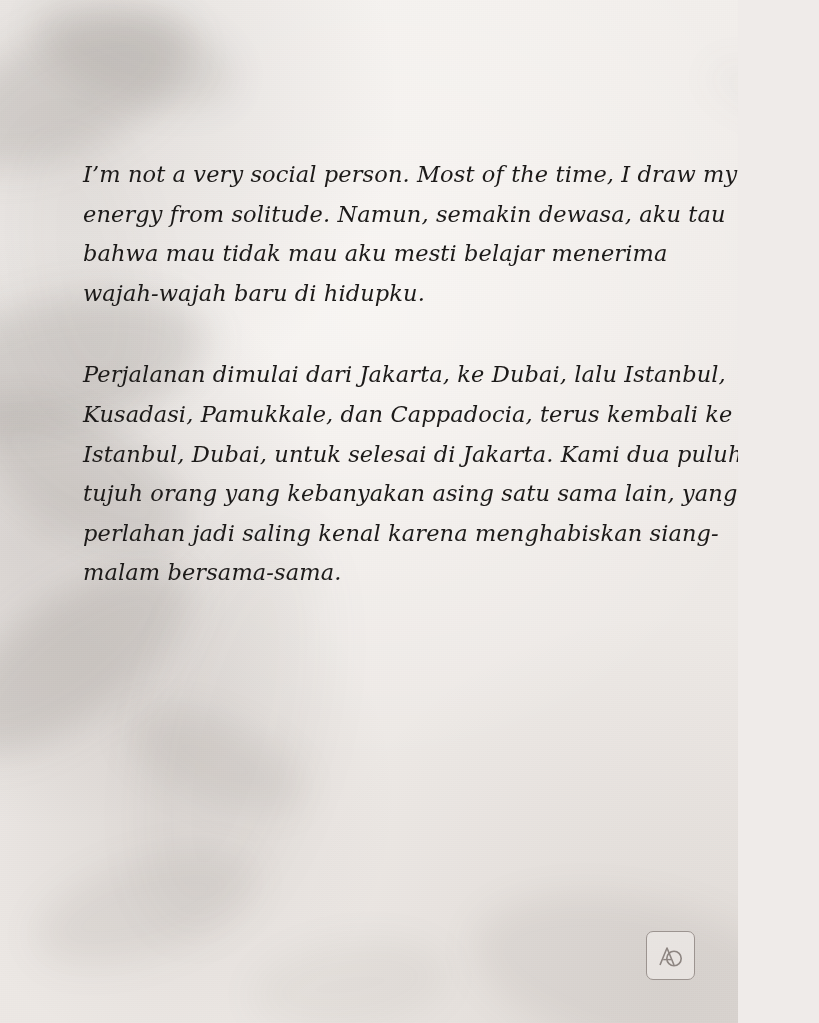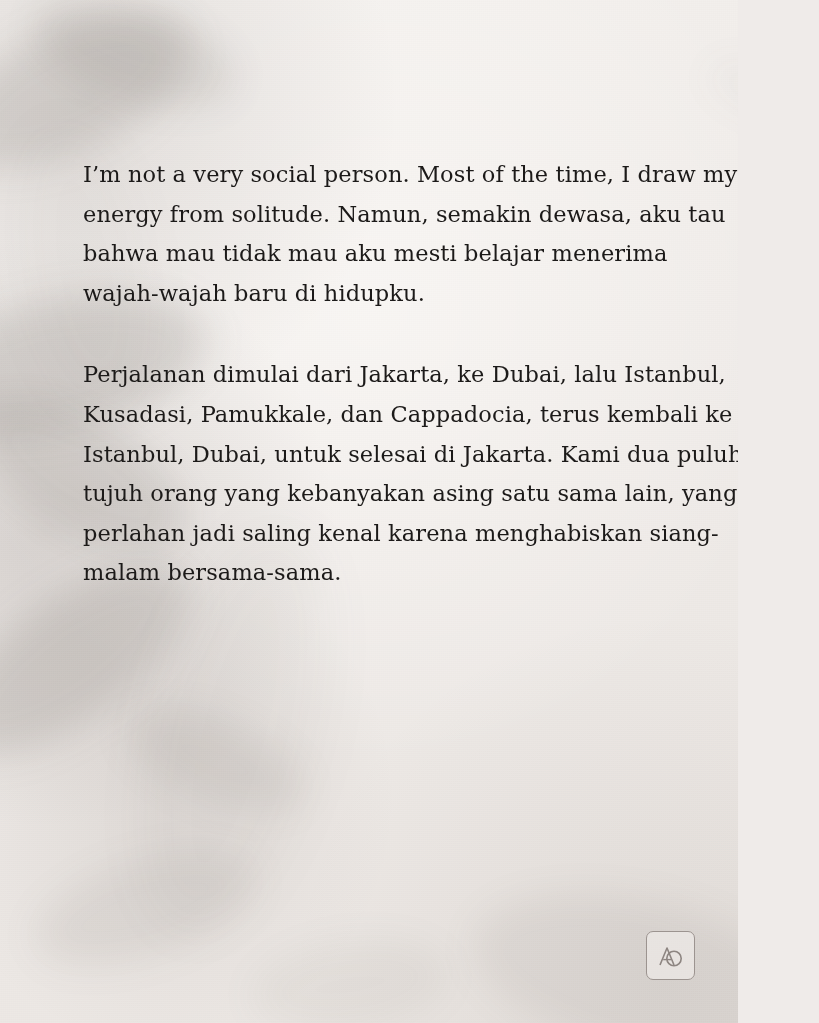--- a/index.html
+++ b/index.html
@@ -19,20 +19,21 @@
     width: 738px;
     height: 1023px;
     background:
       radial-gradient(ellipse 60% 45% at 12% 10%, rgba(120,108,104,0.16), rgba(120,108,104,0) 70%),
       radial-gradient(ellipse 55% 40% at 6% 52%, rgba(110,100,96,0.20), rgba(110,100,96,0) 72%),
       radial-gradient(ellipse 45% 35% at 22% 78%, rgba(120,110,106,0.13), rgba(120,110,106,0) 70%),
       radial-gradient(ellipse 70% 50% at 90% 96%, rgba(125,115,110,0.10), rgba(125,115,110,0) 72%),
       radial-gradient(ellipse 80% 60% at 50% 30%, rgba(255,253,251,0.55), rgba(255,253,251,0) 75%),
       linear-gradient(160deg, #f4f1ee 0%, #efebe8 45%, #eae5e1 100%);
     overflow: hidden;
+    font-style: italic;
   }
 
   
   .shadow-layer {
     position: absolute;
     inset: 0;
     pointer-events: none;
   }
   .blob {
     position: absolute;

